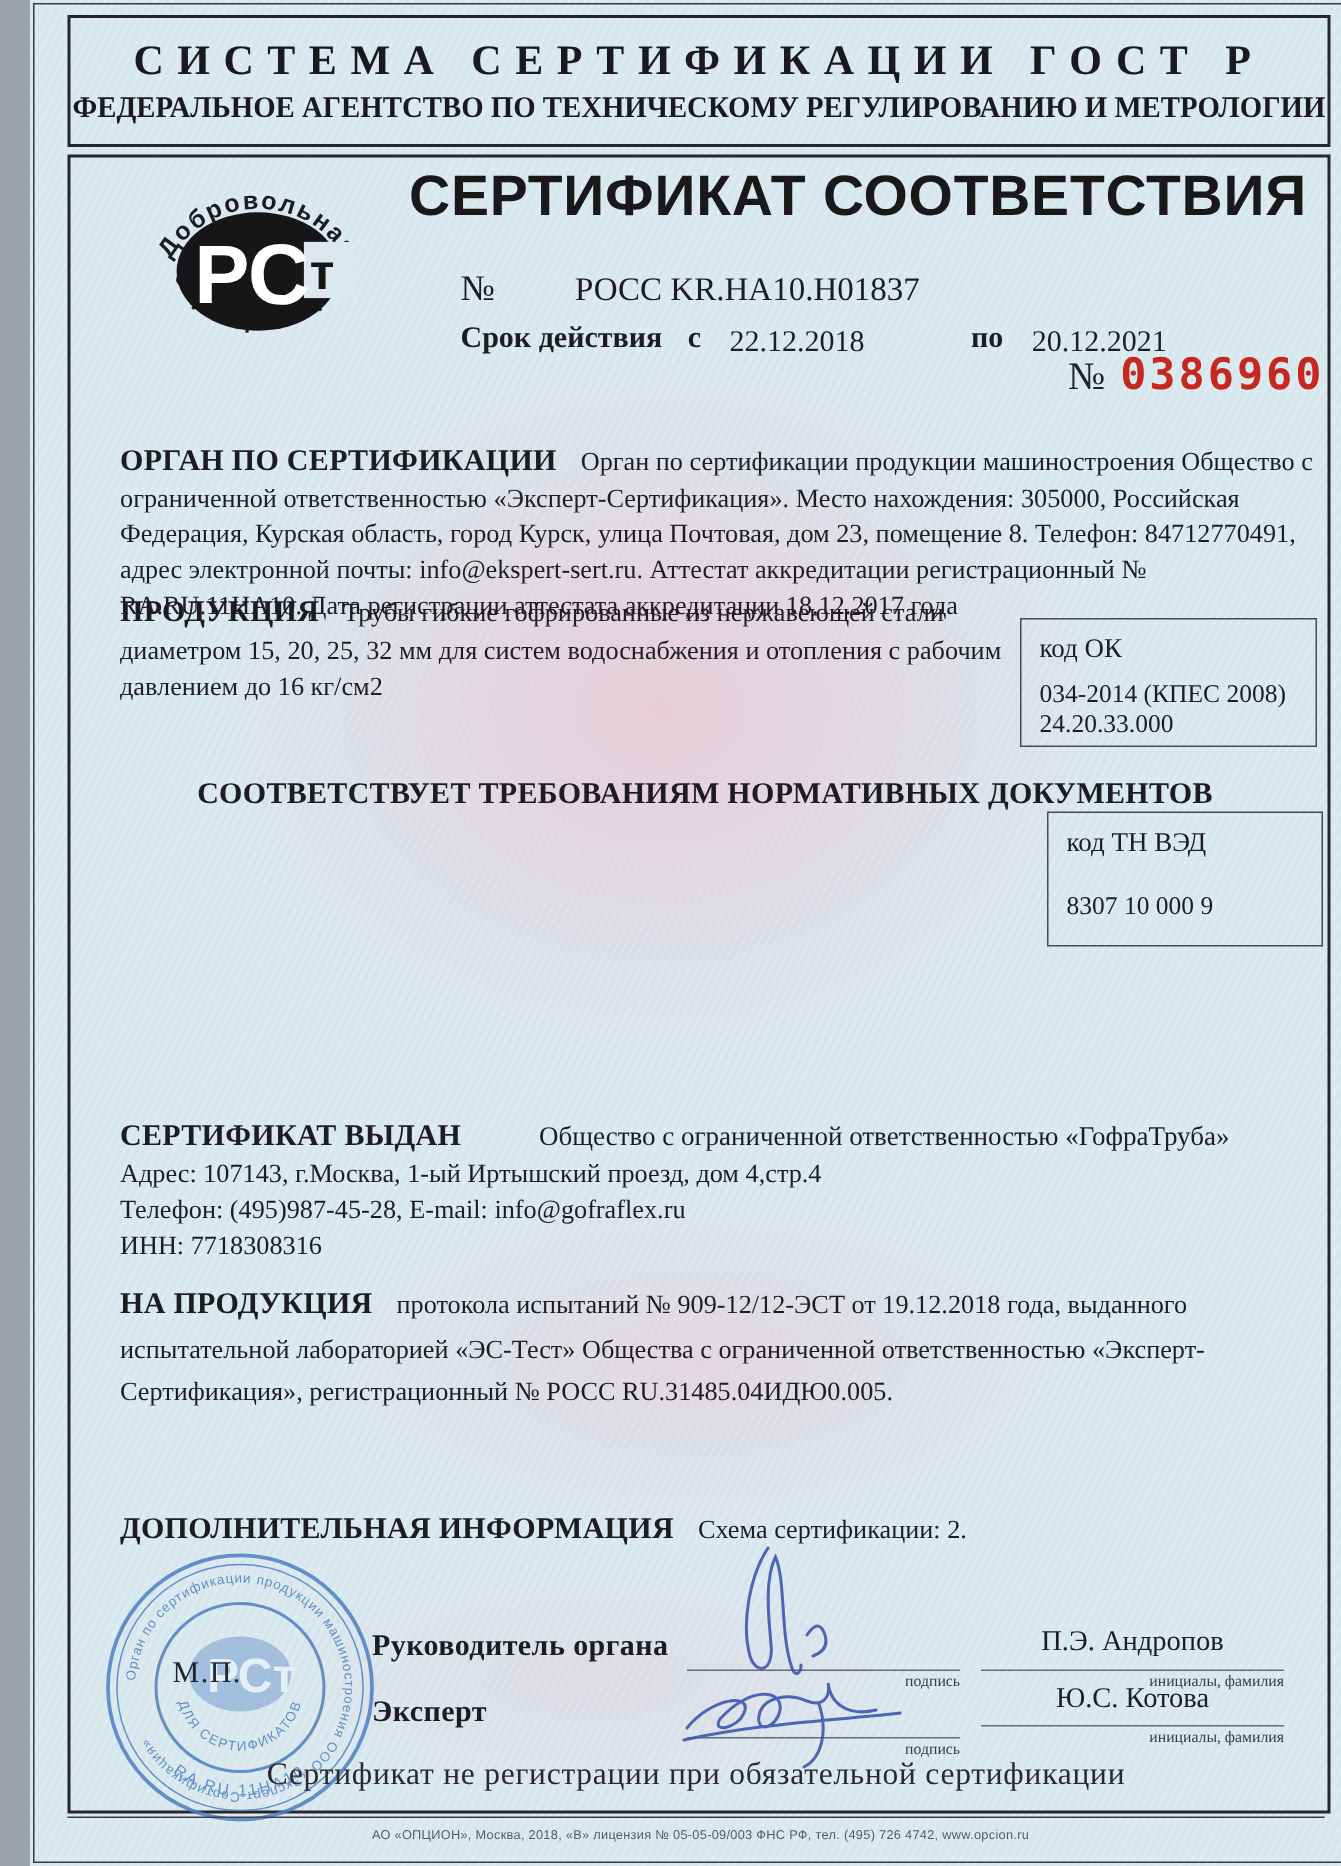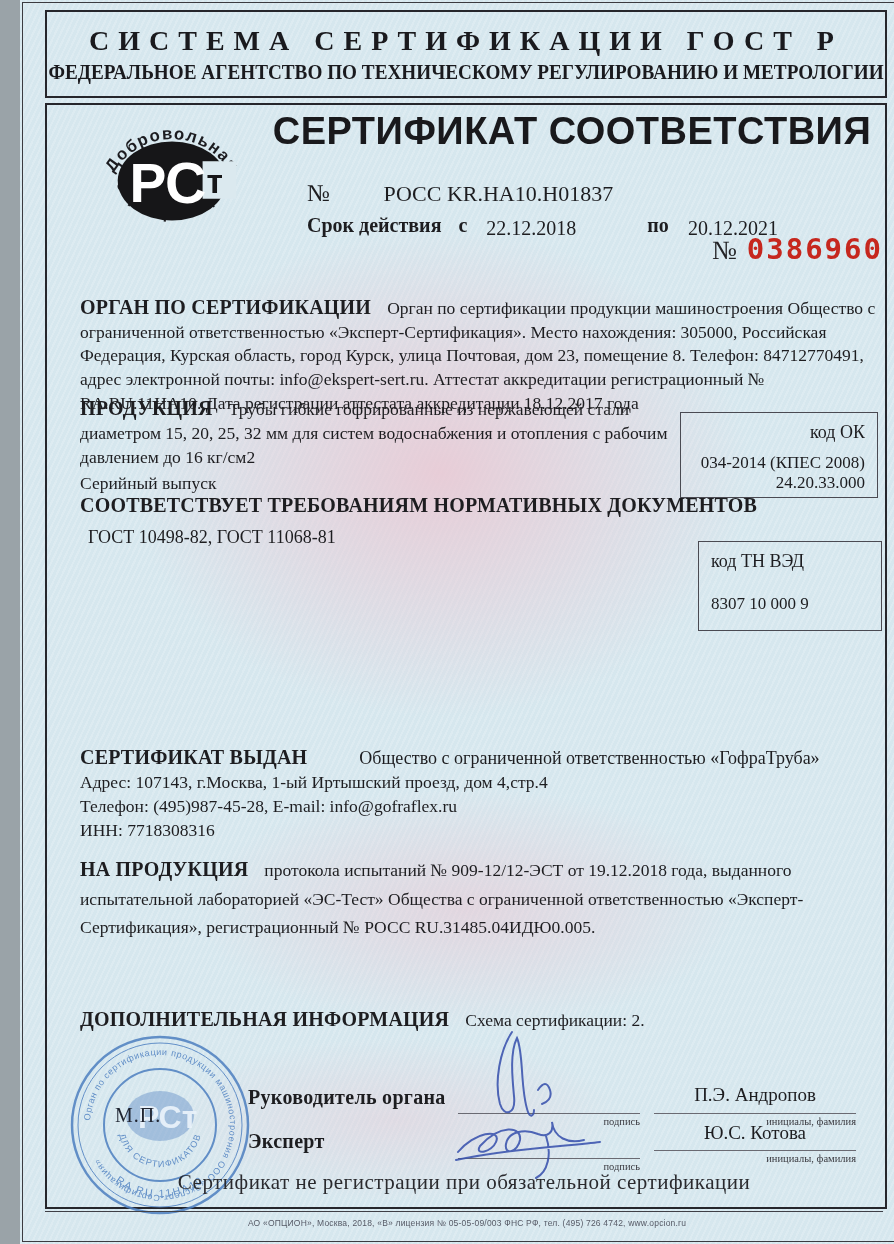--- a/index.html
+++ b/index.html
@@ -37,25 +37,25 @@
   .blanknum{position:absolute;left:638px;top:232px;width:225px;display:flex;justify-content:flex-end;align-items:baseline;gap:10px;}
   .blanknum .no{font-size:26px;color:#232326;}
   .blanknum .digits{font-family:"DejaVu Sans Mono",monospace;font-weight:bold;font-size:29px;letter-spacing:2px;color:#c6271e;}
   .sec{position:absolute;left:60px;width:796px;font-size:17.5px;line-height:1.36;}
   .sec .lbl{font-weight:bold;font-size:20px;letter-spacing:0.2px;margin-right:16px;}
   .sec-org{top:276px;}
   .sec-product{top:395px;width:596px;}
   .sec-product .serial{margin-top:2px;}
   .codebox{position:absolute;border:1px solid #4a4a52;padding:9px 12px;font-size:17px;}
   .codebox .cb-label{font-size:18px;}
-  .box-ok{left:660px;top:412px;width:172px;height:66px;text-align:right;}
+  .box-ok{left:660px;top:412px;width:172px;height:66px;}
   .box-ok .cb-l1{margin-top:10px;}
   .box-tnved{left:678px;top:541px;width:158px;height:70px;}
   .box-tnved .cb-val{margin-top:22px;}
-  .sec-standards{top:492px;}
+  .sec-standards{top:516px;text-align:center;}
   .sec-standards .lbl{display:block;margin-bottom:6px;}
   .sec-standards .gost{padding-left:8px;font-size:18px;}
   .sec-manufacturer{top:660px;}
   .sec-manufacturer .name{font-size:19px;}
   .sec-issued{top:744px;}
   .sec-issued .name{font-size:18px;margin-left:36px;}
   .sec-basis{top:835px;line-height:1.62;}
   .sec-additional{top:988px;}
   .stamp{position:absolute;left:30px;top:1030px;width:220px;height:190px;opacity:0.85;}
   .mp-label{position:absolute;left:95px;top:1104px;font-size:20px;color:#1f2430;letter-spacing:1px;}
@@ -131,31 +131,29 @@
 
   <div class="blanknum">
     <span class="no">№</span>
     <span class="digits" style="color: rgb(198, 39, 30);">0386960</span>
   </div>
 
   <p class="sec sec-org"><span class="lbl">ОРГАН ПО СЕРТИФИКАЦИИ</span><span>Орган по сертификации продукции машиностроения Общество с ограниченной ответственностью «Эксперт-Сертификация». Место нахождения: 305000, Российская Федерация, Курская область, город Курск, улица Почтовая, дом 23, помещение 8. Телефон: 84712770491, адрес электронной почты: info@ekspert-sert.ru. Аттестат аккредитации регистрационный № RA.RU.11HA10. Дата регистрации аттестата аккредитации 18.12.2017 года</span></p>
 
   <div class="sec sec-product">
     <p style="margin:0;"><span class="lbl">ПРОДУКЦИЯ</span><span>Трубы гибкие гофрированные из нержавеющей стали диаметром 15, 20, 25, 32 мм для систем водоснабжения и отопления с рабочим давлением до 16 кг/см2</span></p>
-    <div class="serial">Серийный выпуск</div>
   </div>
   <div class="codebox box-ok">
     <div class="cb-label">код ОК</div>
     <div class="cb-l1">034-2014 (КПЕС 2008)</div>
     <div>24.20.33.000</div>
   </div>
 
   <div class="sec sec-standards">
     <span class="lbl">СООТВЕТСТВУЕТ ТРЕБОВАНИЯМ НОРМАТИВНЫХ ДОКУМЕНТОВ</span>
-    <div class="gost">ГОСТ 10498-82, ГОСТ 11068-81</div>
   </div>
   <div class="codebox box-tnved">
     <div class="cb-label">код ТН ВЭД</div>
     <div class="cb-val">8307 10 000 9</div>
   </div>
 
 
   <div class="sec sec-issued">
     <span class="lbl">СЕРТИФИКАТ ВЫДАН</span><span class="name">Общество с ограниченной ответственностью «ГофраТруба»</span>
     <div>Адрес: 107143, г.Москва, 1-ый Иртышский проезд, дом 4,стр.4</div>

